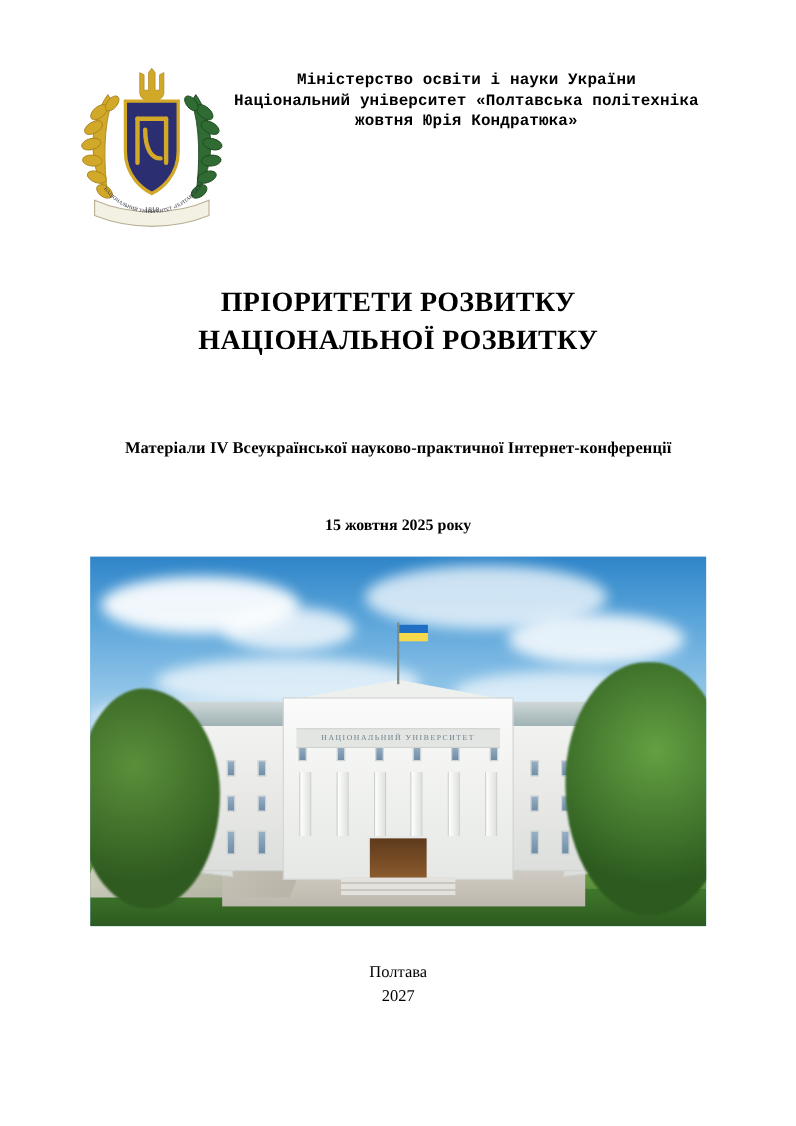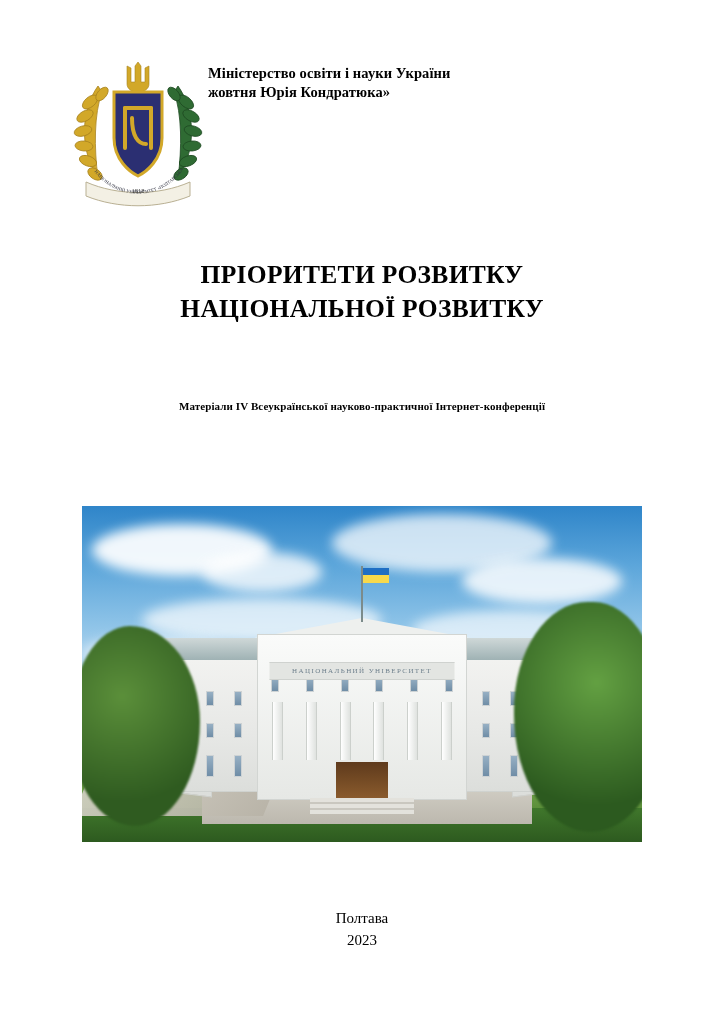--- a/index.html
+++ b/index.html
@@ -31,22 +31,24 @@
     display: flex;
     align-items: flex-start;
   }
   .emblem {
     width: 140px;
     margin-left: 68px;
     flex: 0 0 140px;
   }
   .ministry-block {
     flex: 1 1 auto;
+    text-align: center;
     padding-right: 84px;
     padding-top: 8px;
+    font-family: Liberation Mono, monospace;
   }
   .ministry-line {
     font-size: 14.5px;
     font-weight: bold;
     line-height: 1.32;
     letter-spacing: 0.1px;
   }
 
   
   .title-block {
@@ -62,21 +64,21 @@
     line-height: 1.33;
     letter-spacing: 0.3px;
   }
 
   .subtitle {
     position: absolute;
     top: 400px;
     left: 0;
     width: 724px;
     text-align: center;
-    font-size: 11px;
+    font-size: 15px;
     font-weight: bold;
     letter-spacing: 0.1px;
   }
 
   .conf-date {
     position: absolute;
     top: 470px;
     left: 0;
     width: 724px;
     text-align: center;
@@ -299,21 +301,20 @@
     border-right: 1px solid #ccd0cc;
   }
 
   
   .footer {
     position: absolute;
     top: 874px;
     left: 0;
     width: 724px;
     text-align: center;
-    margin-top: 34px;
   }
   .footer div {
     font-size: 15px;
     line-height: 1.45;
   }
 </style>
 </head>
 <body>
 
 <div class="page">
@@ -367,31 +368,33 @@
           <path id="mottoArc" d="M24 112 A 54 54 0 0 0 116 112" fill="none"></path>
           <text font-size="4.6" font-family="Liberation Serif, serif">
             <textPath href="#mottoArc" startOffset="4%">НАЦІОНАЛЬНИЙ УНІВЕРСИТЕТ «ПОЛТАВСЬКА ПОЛІТЕХНІКА»</textPath>
           </text>
         </g>
       </svg>
     </div>
 
     <div class="ministry-block">
       <div class="ministry-line">Міністерство освіти і науки України</div>
+      <div class="ministry-line">Національний університет «Полтавська  політехніка</div>
       <div class="ministry-line">жовтня Юрія Кондратюка»</div>
     </div>
   </div>
 
   <div class="title-block">
     <div class="title-line">ПРІОРИТЕТИ РОЗВИТКУ</div>
     <div class="title-line">НАЦІОНАЛЬНОЇ РОЗВИТКУ</div>
   </div>
 
   <div class="subtitle">Матеріали IV Всеукраїнської науково-практичної Інтернет-конференції</div>
 
+  <div class="conf-date">15 жовтня 2025 року</div>
 
   <div class="photo-wrap">
     <div class="photo">
       <div class="sky"></div>
       <div class="cloud c1"></div>
       <div class="cloud c2"></div>
       <div class="cloud c3"></div>
       <div class="cloud c4"></div>
       <div class="cloud c5"></div>
       <div class="cloud c6"></div>
@@ -544,16 +547,16 @@
       <div class="entrance"></div>
       <div class="steps"></div>
 
       <div class="tree-left"></div>
       <div class="tree-right"></div>
     </div>
   </div>
 
   <div class="footer">
     <div>Полтава</div>
-    <div>2023</div>
+    <div>2027</div>
   </div>
 
 </div>
 
 </body></html>

